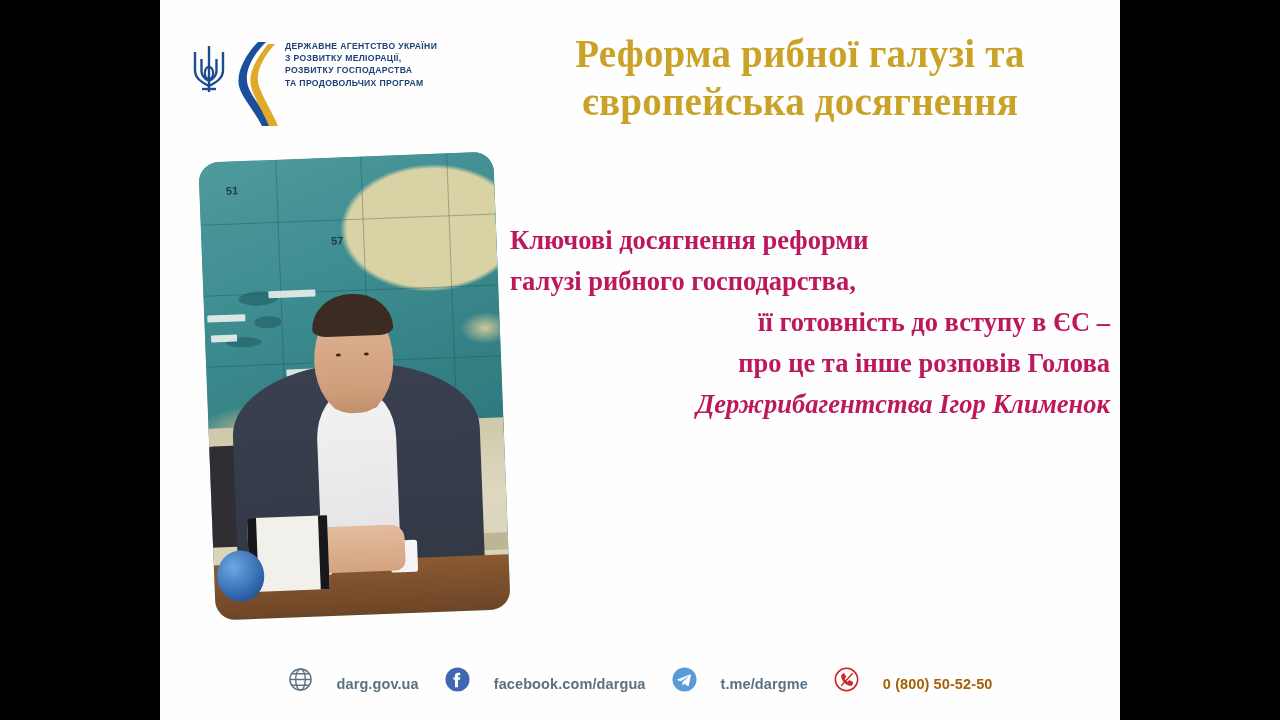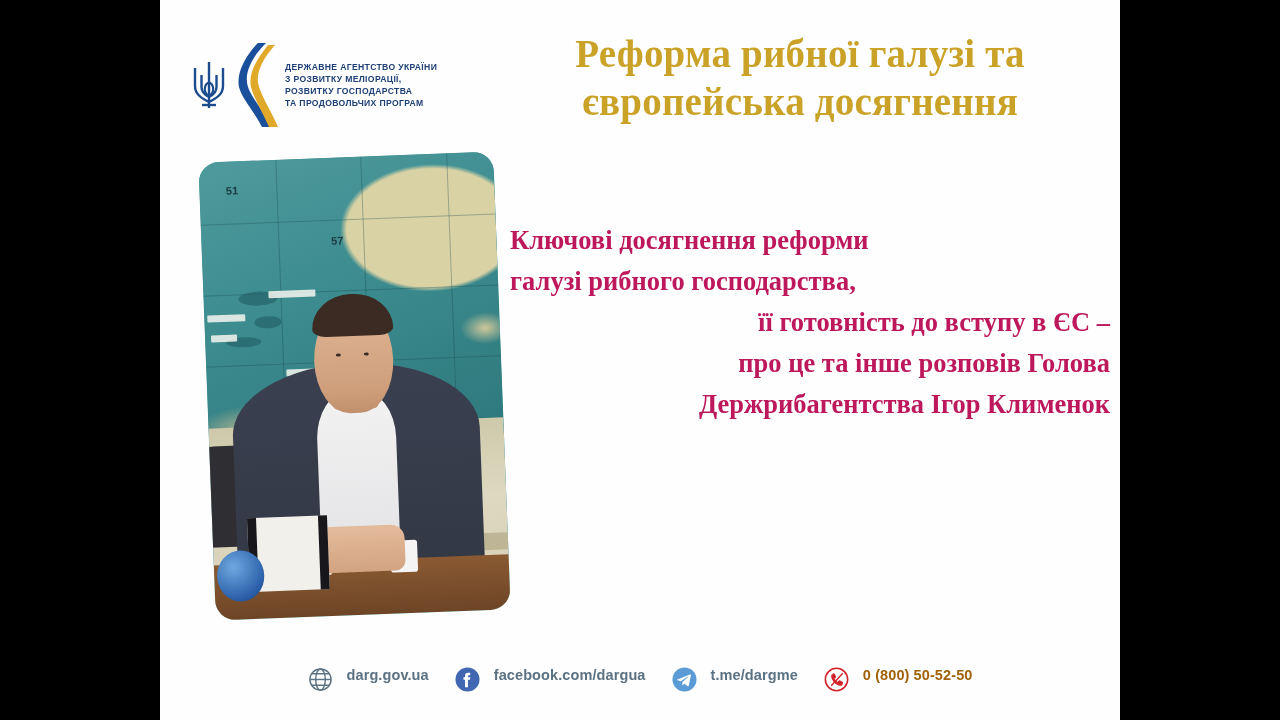--- a/index.html
+++ b/index.html
@@ -17,21 +17,21 @@
   
   #slide{
     position:absolute; left:160px; top:0; width:960px; height:720px;
     background:#fefefe;
     overflow:hidden;
   }
 
   
   #logo-block{
     position:absolute; left:28px; top:40px; width:300px; height:90px;
-    display:flex; align-items:center;
+    display:flex; align-items:flex-start;
   }
   #trident{ width:42px; height:58px; flex:0 0 42px; }
   #ribbon{ width:40px; height:88px; flex:0 0 40px; margin-left:8px; }
   #logo-text{
     margin-left:7px;
     color:#1d3f76;
     font-size:8.6px;
     font-weight:bold;
     letter-spacing:0.35px;
     line-height:12.2px;
@@ -159,29 +159,29 @@
     color:#be185d;
     font-family:"Liberation Serif", serif;
     font-weight:bold;
     font-size:26.5px;
     line-height:41px;
     text-align:right;
   }
   #body-text .ln{ display:block; white-space:nowrap; }
   #body-text .ln.l1,
   #body-text .ln.l2{ text-align:left; }
-  #body-text .italic{ }
+  #body-text .italic{ font-style:italic; }
 
   
   #footer{
     position:absolute; left:0; bottom:28px; width:960px;
     display:flex; align-items:center; justify-content:center;
     gap:26px;
   }
-  .fitem{ display:flex; align-items:flex-start; gap:14px; }
+  .fitem{ display:flex; align-items:flex-end; gap:24px; }
   .fitem .flabel{
     color:#5b7283; font-size:14.5px; font-weight:bold; letter-spacing:.1px;
     font-family:"Liberation Sans", sans-serif; white-space:nowrap;
   }
   .fitem.phone .flabel{ color:#a16207; }
   .ficon{ width:25px; height:25px; flex:0 0 25px; display:block; }
 </style>
 </head>
 <body>
 

